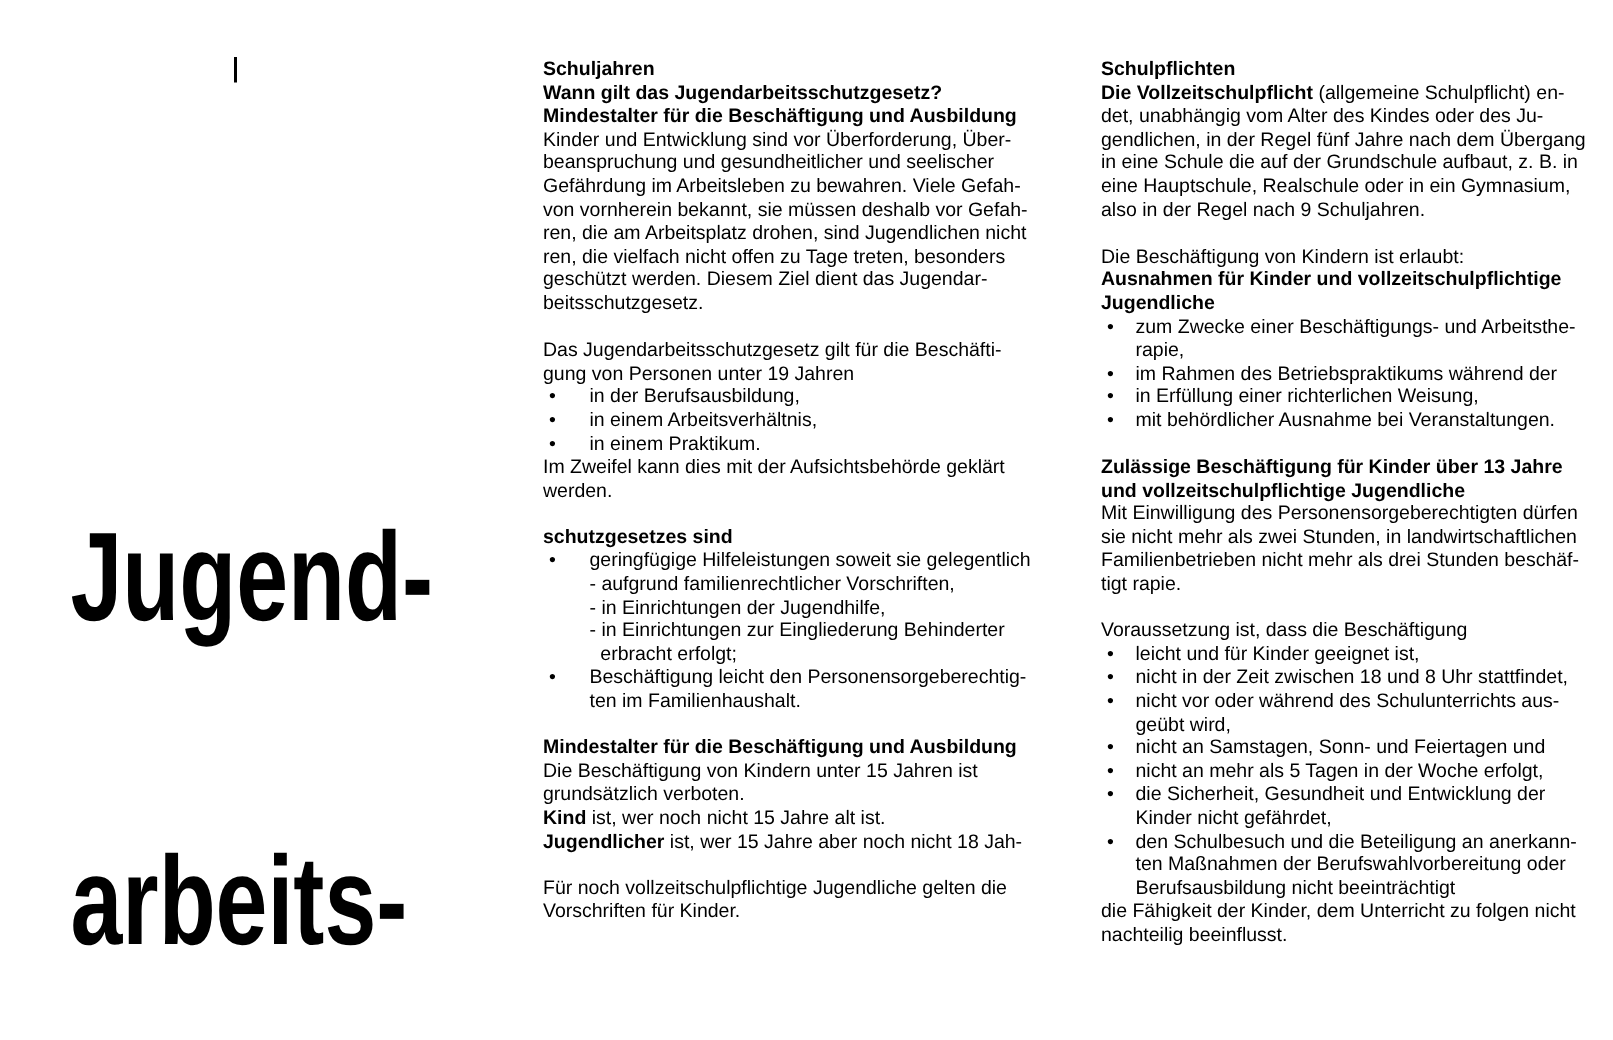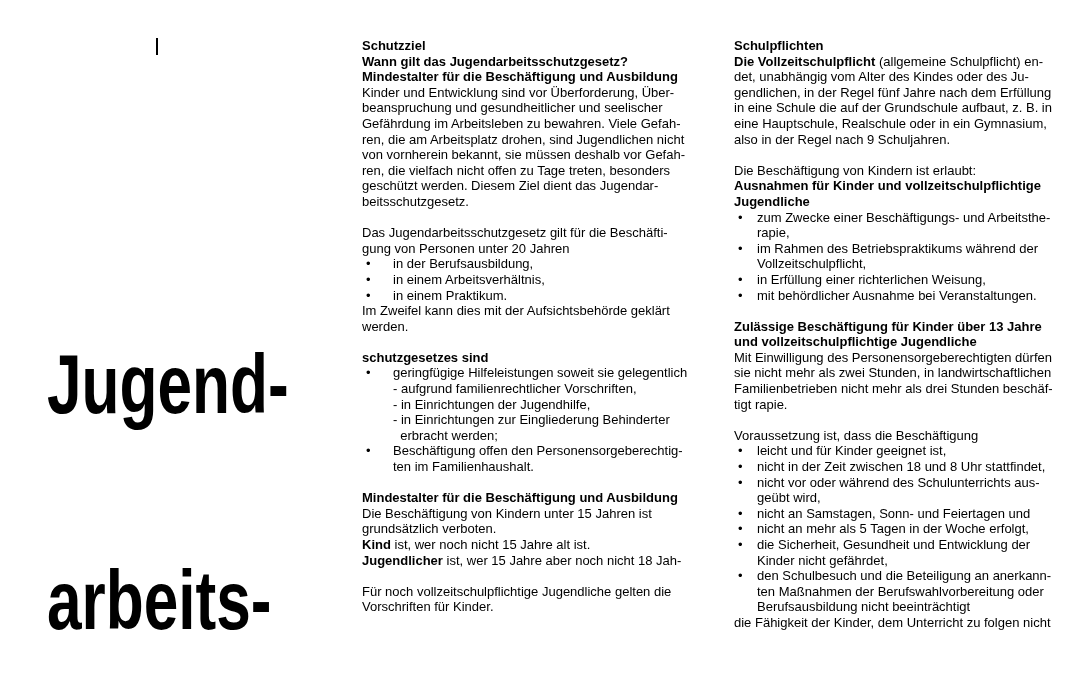--- a/index.html
+++ b/index.html
@@ -44,38 +44,38 @@
 
   <div class="doc-title">
     <div class="title-line">Jugend-</div>
     <div class="title-line">arbeits-</div>
     
     
   </div>
 
   <div class="column col-0">
       <div class="block heading">
-        <div class="line">Schutzziel</div>
+        <div class="line">Schuljahren</div>
         <div class="line">Wann gilt das Jugendarbeitsschutzgesetz?</div>
         <div class="line">Mindestalter für die Beschäftigung und Ausbildung</div>
       </div>
       <div class="block para">
         <div class="line">Kinder und Entwicklung sind vor Überforderung, Über-</div>
         <div class="line">beanspruchung und gesundheitlicher und seelischer</div>
         <div class="line">Gefährdung im Arbeitsleben zu bewahren. Viele Gefah-</div>
+        <div class="line">von vornherein bekannt, sie müssen deshalb vor Gefah-</div>
         <div class="line">ren, die am Arbeitsplatz drohen, sind Jugendlichen nicht</div>
-        <div class="line">von vornherein bekannt, sie müssen deshalb vor Gefah-</div>
         <div class="line">ren, die vielfach nicht offen zu Tage treten, besonders</div>
         <div class="line">geschützt werden. Diesem Ziel dient das Jugendar-</div>
         <div class="line">beitsschutzgesetz.</div>
       </div>
       <div class="block gap"></div>
       <div class="block para">
         <div class="line">Das Jugendarbeitsschutzgesetz gilt für die Beschäfti-</div>
-        <div class="line">gung von Personen unter 20 Jahren</div>
+        <div class="line">gung von Personen unter 19 Jahren</div>
       </div>
       <div class="block bullets">
         <div class="bullet-item">
           <span class="marker">•</span>
           <div class="bullet-text">
             <div class="line">in der Berufsausbildung,</div>
           </div>
         </div>
         <div class="bullet-item">
           <span class="marker">•</span>
@@ -99,27 +99,27 @@
         <div class="line">schutzgesetzes sind</div>
       </div>
       <div class="block bullets">
         <div class="bullet-item">
           <span class="marker">•</span>
           <div class="bullet-text">
             <div class="line">geringfügige Hilfeleistungen soweit sie gelegentlich</div>
             <div class="line">- aufgrund familienrechtlicher Vorschriften,</div>
             <div class="line">- in Einrichtungen der Jugendhilfe,</div>
             <div class="line">- in Einrichtungen zur Eingliederung Behinderter</div>
-            <div class="line">  erbracht werden;</div>
-          </div>
-        </div>
-        <div class="bullet-item">
-          <span class="marker">•</span>
-          <div class="bullet-text">
-            <div class="line">Beschäftigung offen den Personensorgeberechtig-</div>
+            <div class="line">  erbracht erfolgt;</div>
+          </div>
+        </div>
+        <div class="bullet-item">
+          <span class="marker">•</span>
+          <div class="bullet-text">
+            <div class="line">Beschäftigung leicht den Personensorgeberechtig-</div>
             <div class="line">ten im Familienhaushalt.</div>
           </div>
         </div>
       </div>
       <div class="block gap"></div>
       <div class="block heading">
         <div class="line">Mindestalter für die Beschäftigung und Ausbildung</div>
       </div>
       <div class="block para">
         <div class="line">Die Beschäftigung von Kindern unter 15 Jahren ist</div>
@@ -133,21 +133,21 @@
         <div class="line">Vorschriften für Kinder.</div>
       </div>
     </div>
   <div class="column col-1">
       <div class="block heading">
         <div class="line">Schulpflichten</div>
       </div>
       <div class="block para">
         <div class="line"><b>Die Vollzeitschulpflicht</b> (allgemeine Schulpflicht) en-</div>
         <div class="line">det, unabhängig vom Alter des Kindes oder des Ju-</div>
-        <div class="line">gendlichen, in der Regel fünf Jahre nach dem Erfüllung</div>
+        <div class="line">gendlichen, in der Regel fünf Jahre nach dem Übergang</div>
         <div class="line">in eine Schule die auf der Grundschule aufbaut, z. B. in</div>
         <div class="line">eine Hauptschule, Realschule oder in ein Gymnasium,</div>
         <div class="line">also in der Regel nach 9 Schuljahren.</div>
       </div>
       <div class="block gap"></div>
       <div class="block para">
         <div class="line">Die Beschäftigung von Kindern ist erlaubt:</div>
       </div>
       <div class="block heading">
         <div class="line">Ausnahmen für Kinder und vollzeitschulpflichtige</div>
@@ -158,21 +158,20 @@
           <span class="marker">•</span>
           <div class="bullet-text">
             <div class="line">zum Zwecke einer Beschäftigungs- und Arbeitsthe-</div>
             <div class="line">rapie,</div>
           </div>
         </div>
         <div class="bullet-item">
           <span class="marker">•</span>
           <div class="bullet-text">
             <div class="line">im Rahmen des Betriebspraktikums während der</div>
-            <div class="line">Vollzeitschulpflicht,</div>
           </div>
         </div>
         <div class="bullet-item">
           <span class="marker">•</span>
           <div class="bullet-text">
             <div class="line">in Erfüllung einer richterlichen Weisung,</div>
           </div>
         </div>
         <div class="bullet-item">
           <span class="marker">•</span>
@@ -239,15 +238,16 @@
           <span class="marker">•</span>
           <div class="bullet-text">
             <div class="line">den Schulbesuch und die Beteiligung an anerkann-</div>
             <div class="line">ten Maßnahmen der Berufswahlvorbereitung oder</div>
             <div class="line">Berufsausbildung nicht beeinträchtigt</div>
           </div>
         </div>
       </div>
       <div class="block para">
         <div class="line">die Fähigkeit der Kinder, dem Unterricht zu folgen nicht</div>
+        <div class="line">nachteilig beeinflusst.</div>
       </div>
     </div>
 </div>
 
 </body></html>

